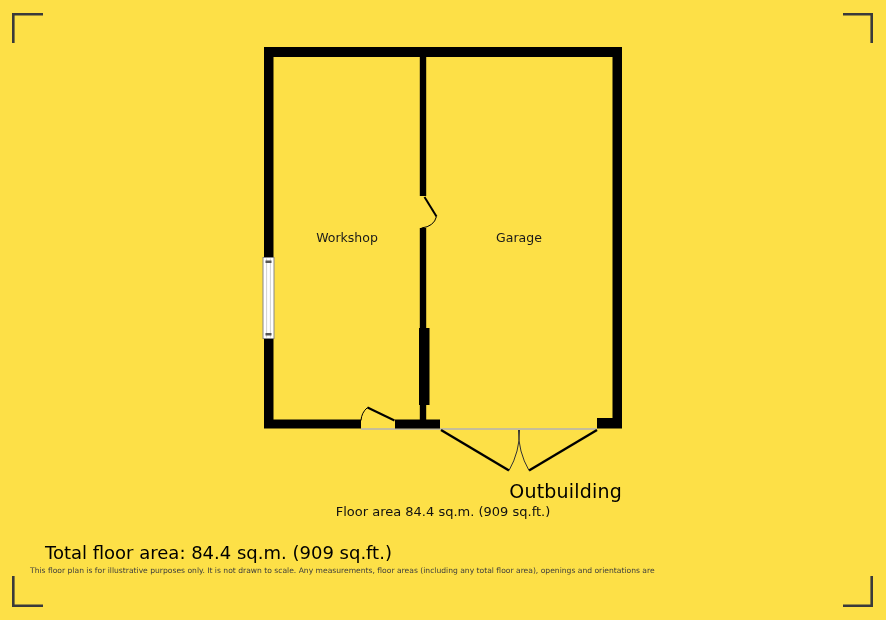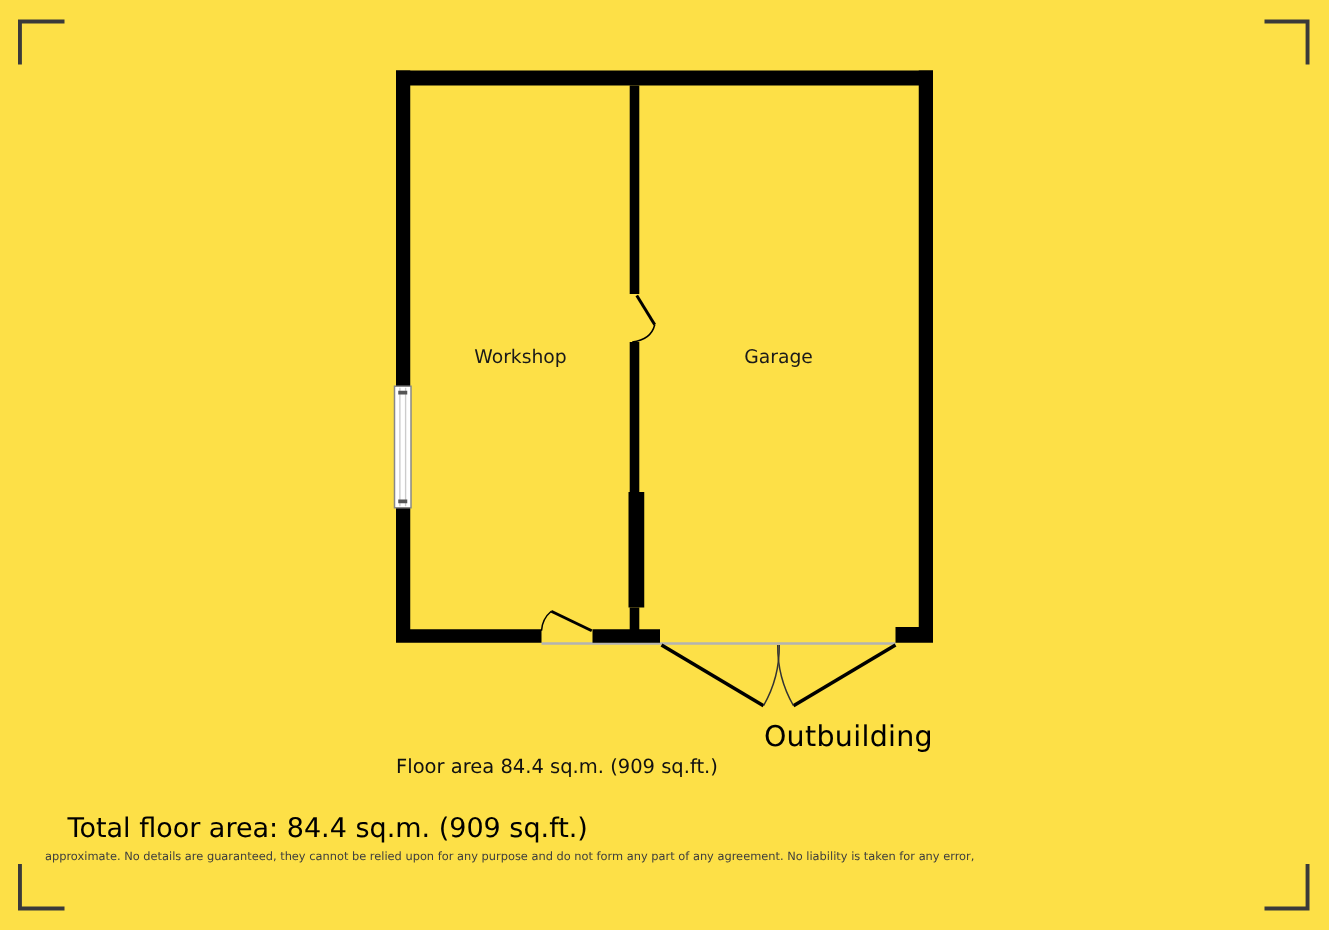--- a/index.html
+++ b/index.html
@@ -33,21 +33,21 @@
     text-align: right;
     font-size: 19px;
     color: #000000;
     letter-spacing: 0.2px;
   }
   .plan-subtitle {
     position: absolute;
     left: 264px;
     top: 504px;
     width: 358px;
-    text-align: left;
+    text-align: center;
     font-size: 13px;
     color: #111111;
   }
   .total-area {
     position: absolute;
     left: 45px;
     top: 542px;
     font-size: 18px;
     color: #000000;
   }
@@ -121,16 +121,16 @@
     <text class="room-label" x="347" y="242" text-anchor="middle">Workshop</text>
     <text class="room-label" x="519" y="242" text-anchor="middle">Garage</text>
   </svg>
 
   <div class="plan-title">Outbuilding</div>
   <div class="plan-subtitle">Floor area 84.4 sq.m. (909 sq.ft.)</div>
 
   <div class="total-area">Total floor area: 84.4 sq.m. (909 sq.ft.)</div>
 
   <div class="disclaimer">
-    <div>approximate. No details are guaranteed, they cannot be relied upon for any purpose and do not form any part of any agreement. No liability is taken for any error,</div>
+    <div>This floor plan is for illustrative purposes only. It is not drawn to scale. Any measurements, floor areas (including any total floor area), openings and orientations are</div>
   </div>
 
 </div>
 
 </body></html>

